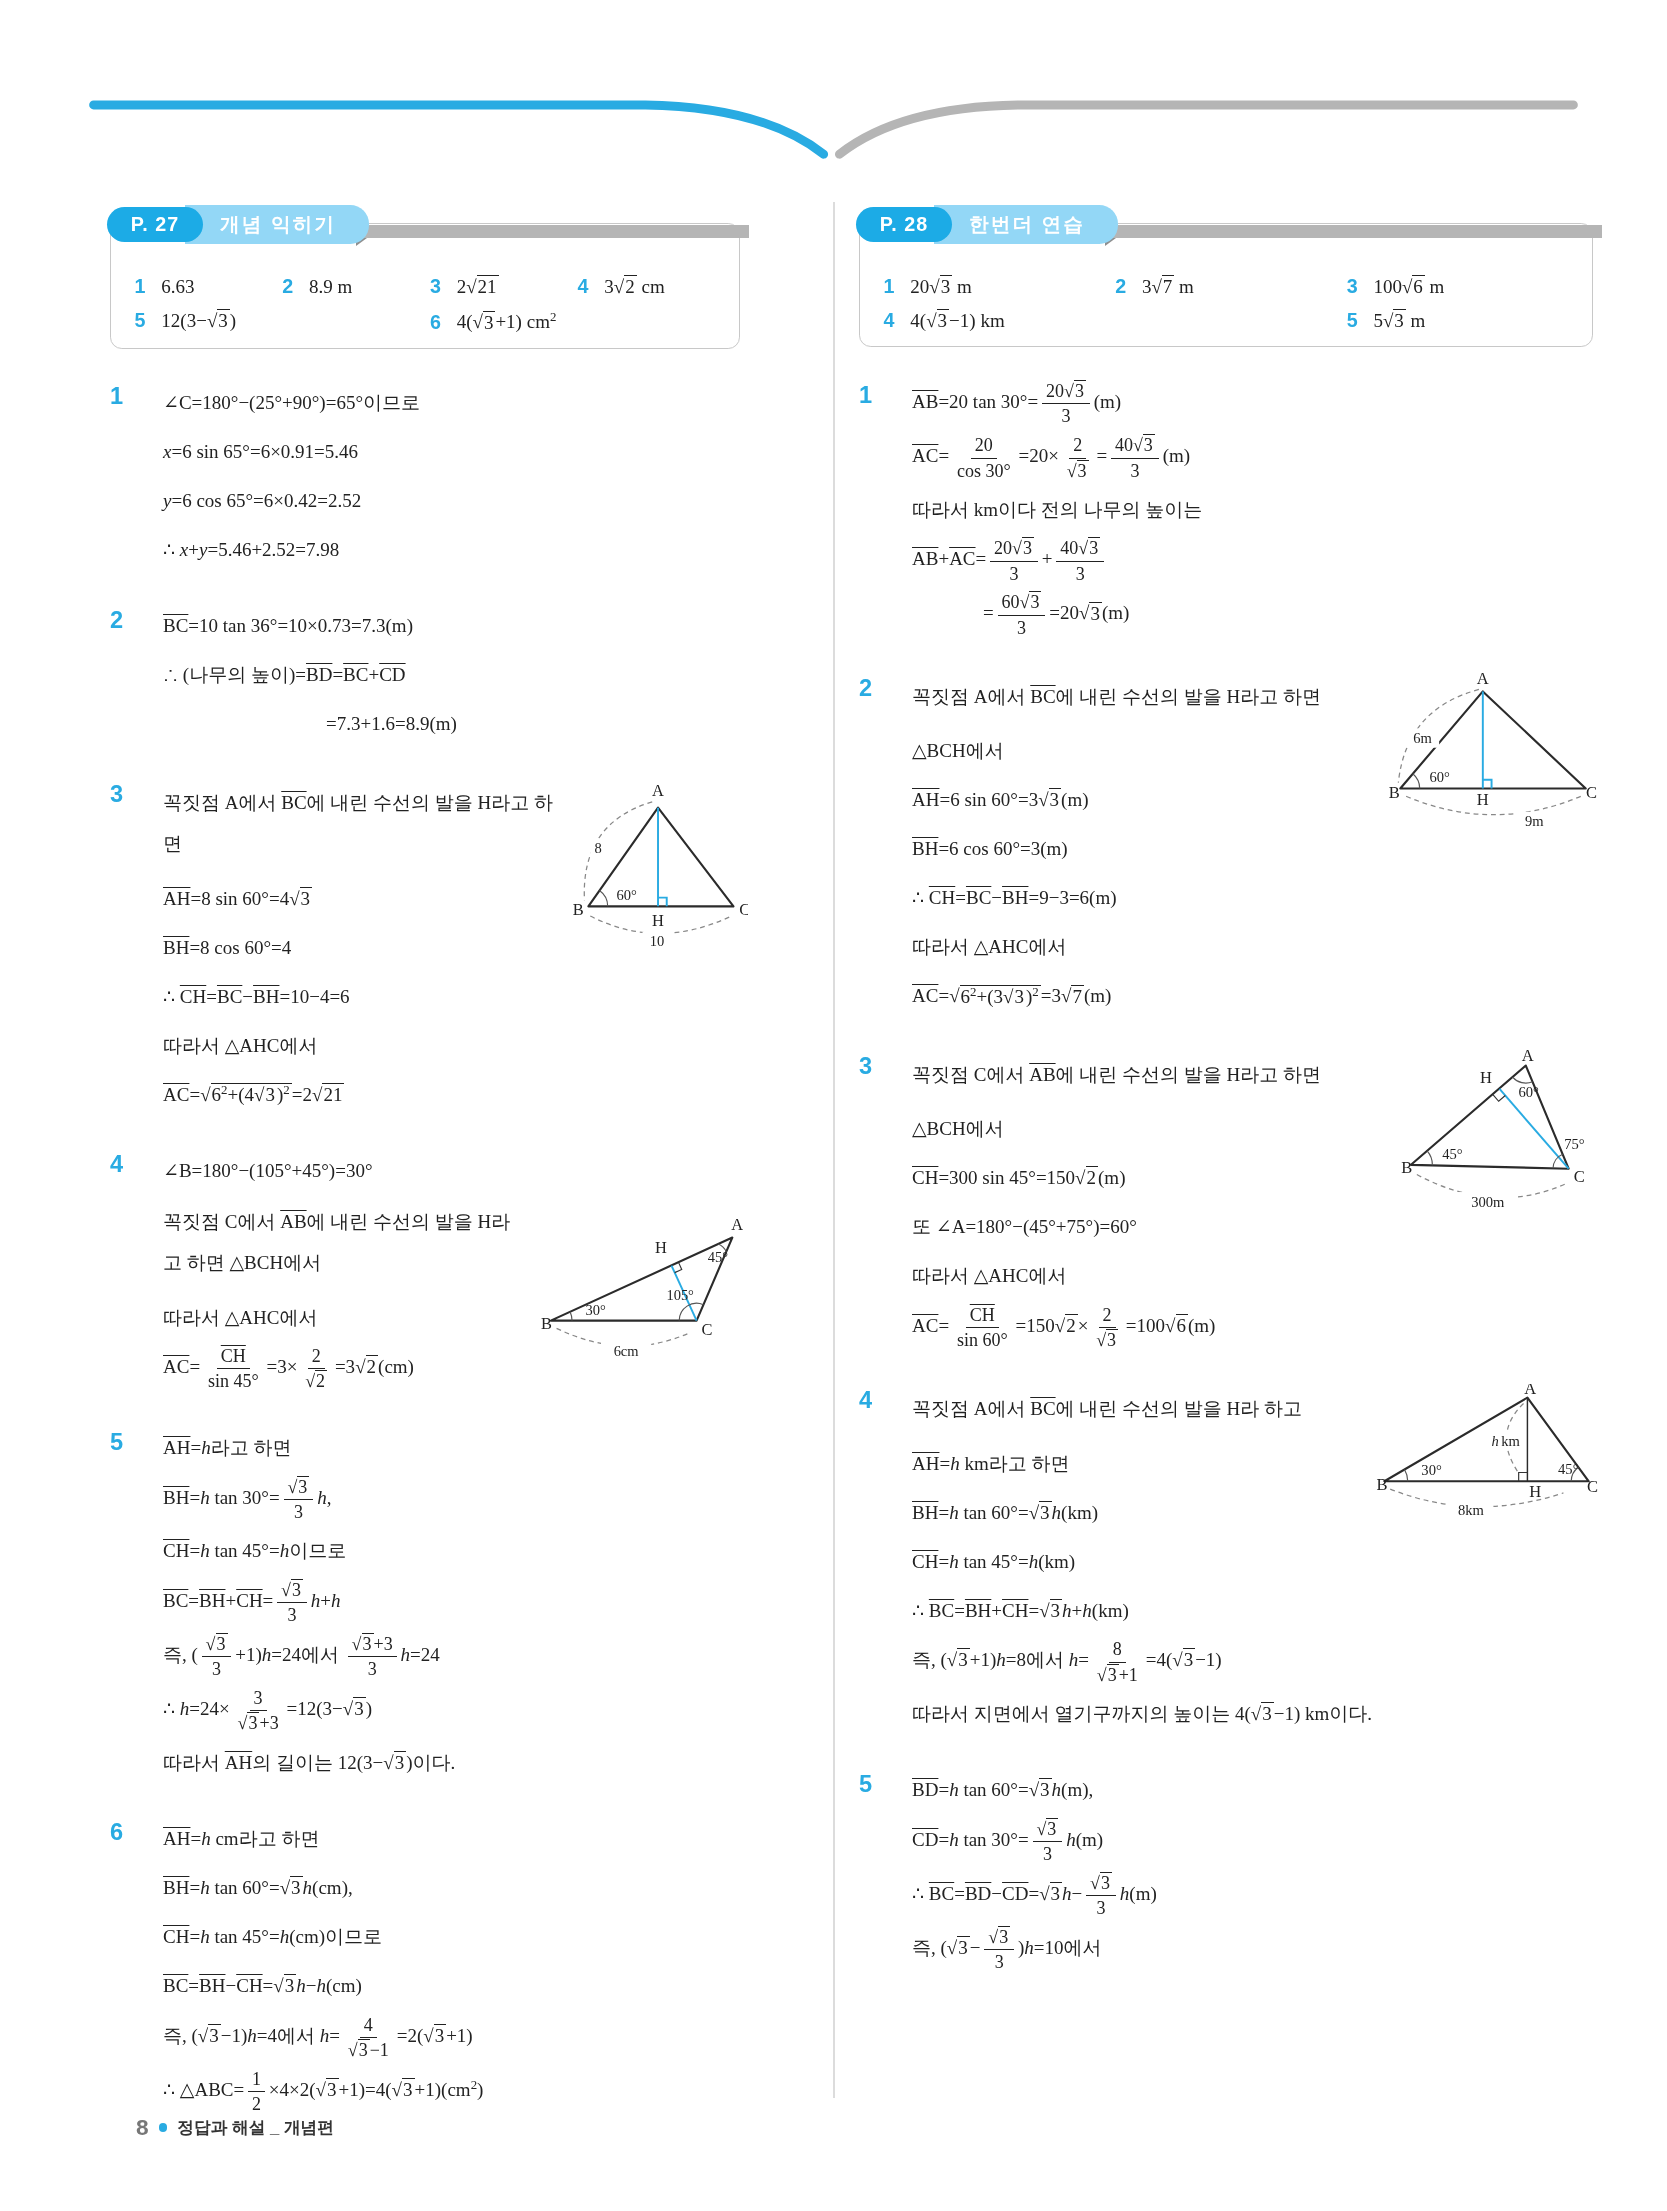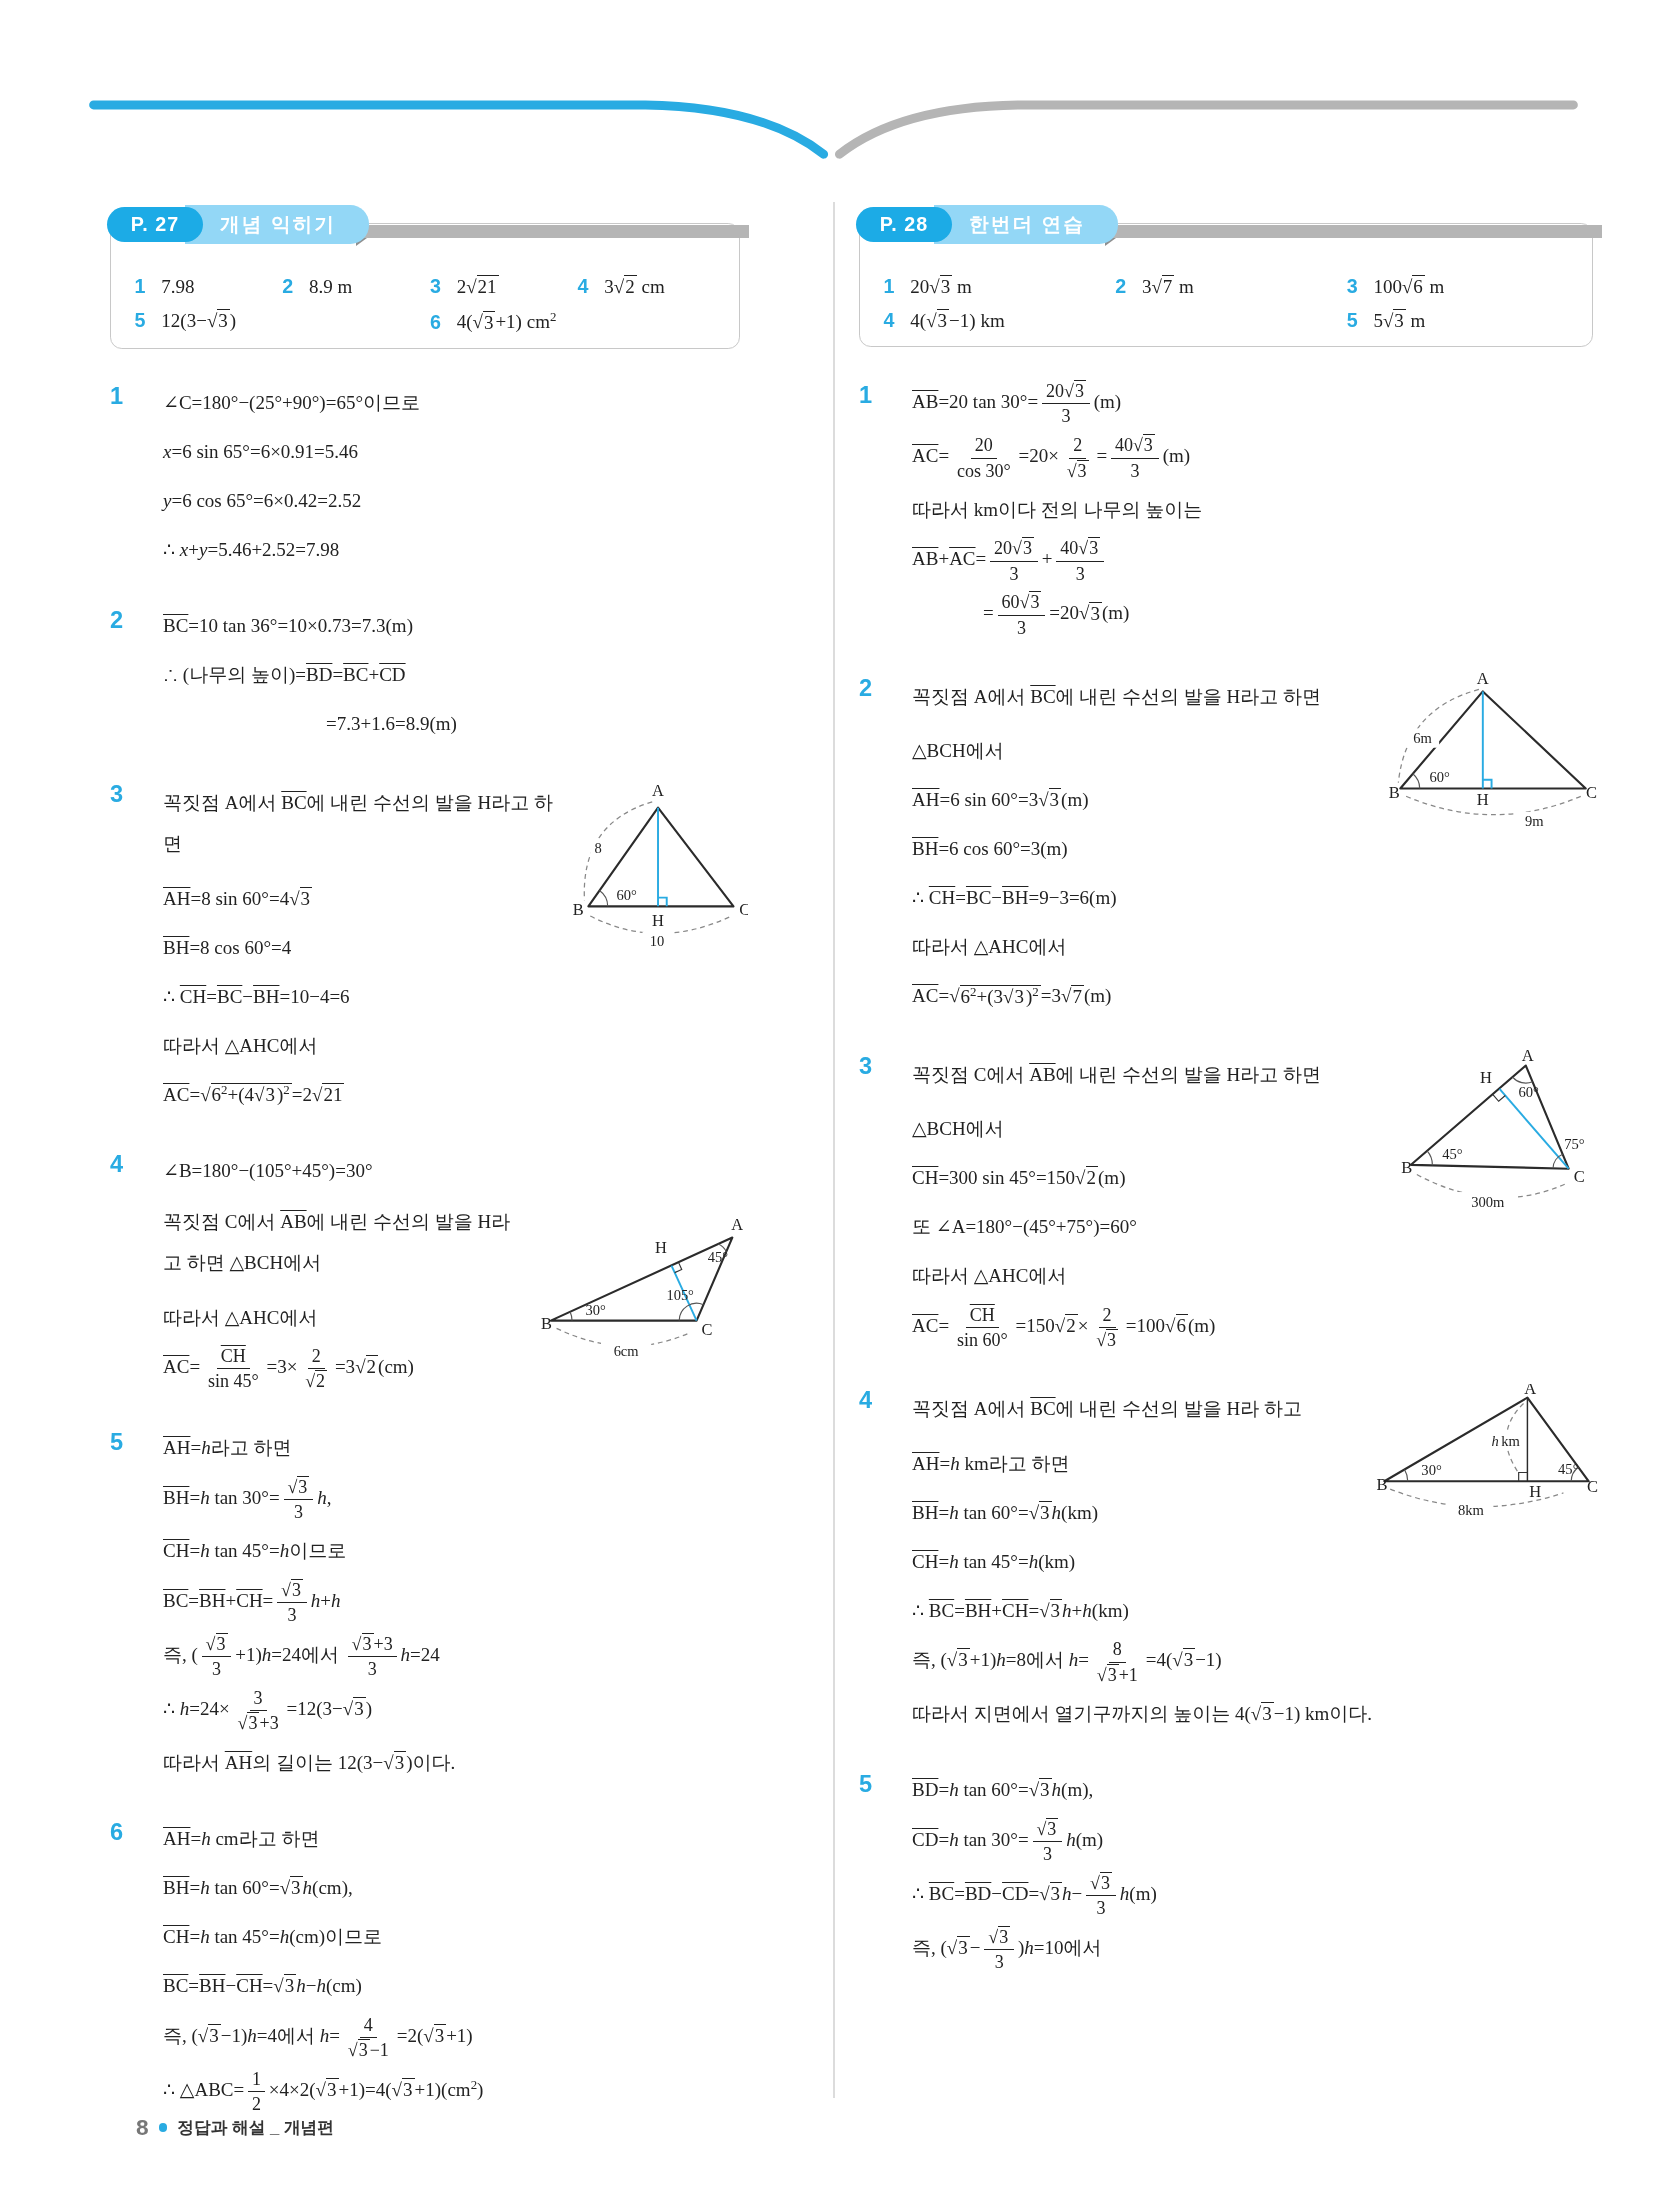--- a/index.html
+++ b/index.html
@@ -84,21 +84,21 @@
   <div class="col col-left">
     <div class="ansbox">
       <div class="ans-head">
         <span class="pill">P. 27</span>
         <span class="tab">개념 익히기</span>
         <span class="bar"></span>
       </div>
       <div class="ansgrid cols4" id="ans-left-grid">
           <div class="acell">
             <span class="qn">1</span>
-            <span class="qv">7.98</span>
+            <span class="qv">6.63</span>
           </div>
           <div class="acell">
             <span class="qn">2</span>
             <span class="qv">8.9 m</span>
           </div>
           <div class="acell">
             <span class="qn">3</span>
             <span class="qv">2<span class="sq">√<span class="vin">21</span></span></span>
           </div>
           <div class="acell">

